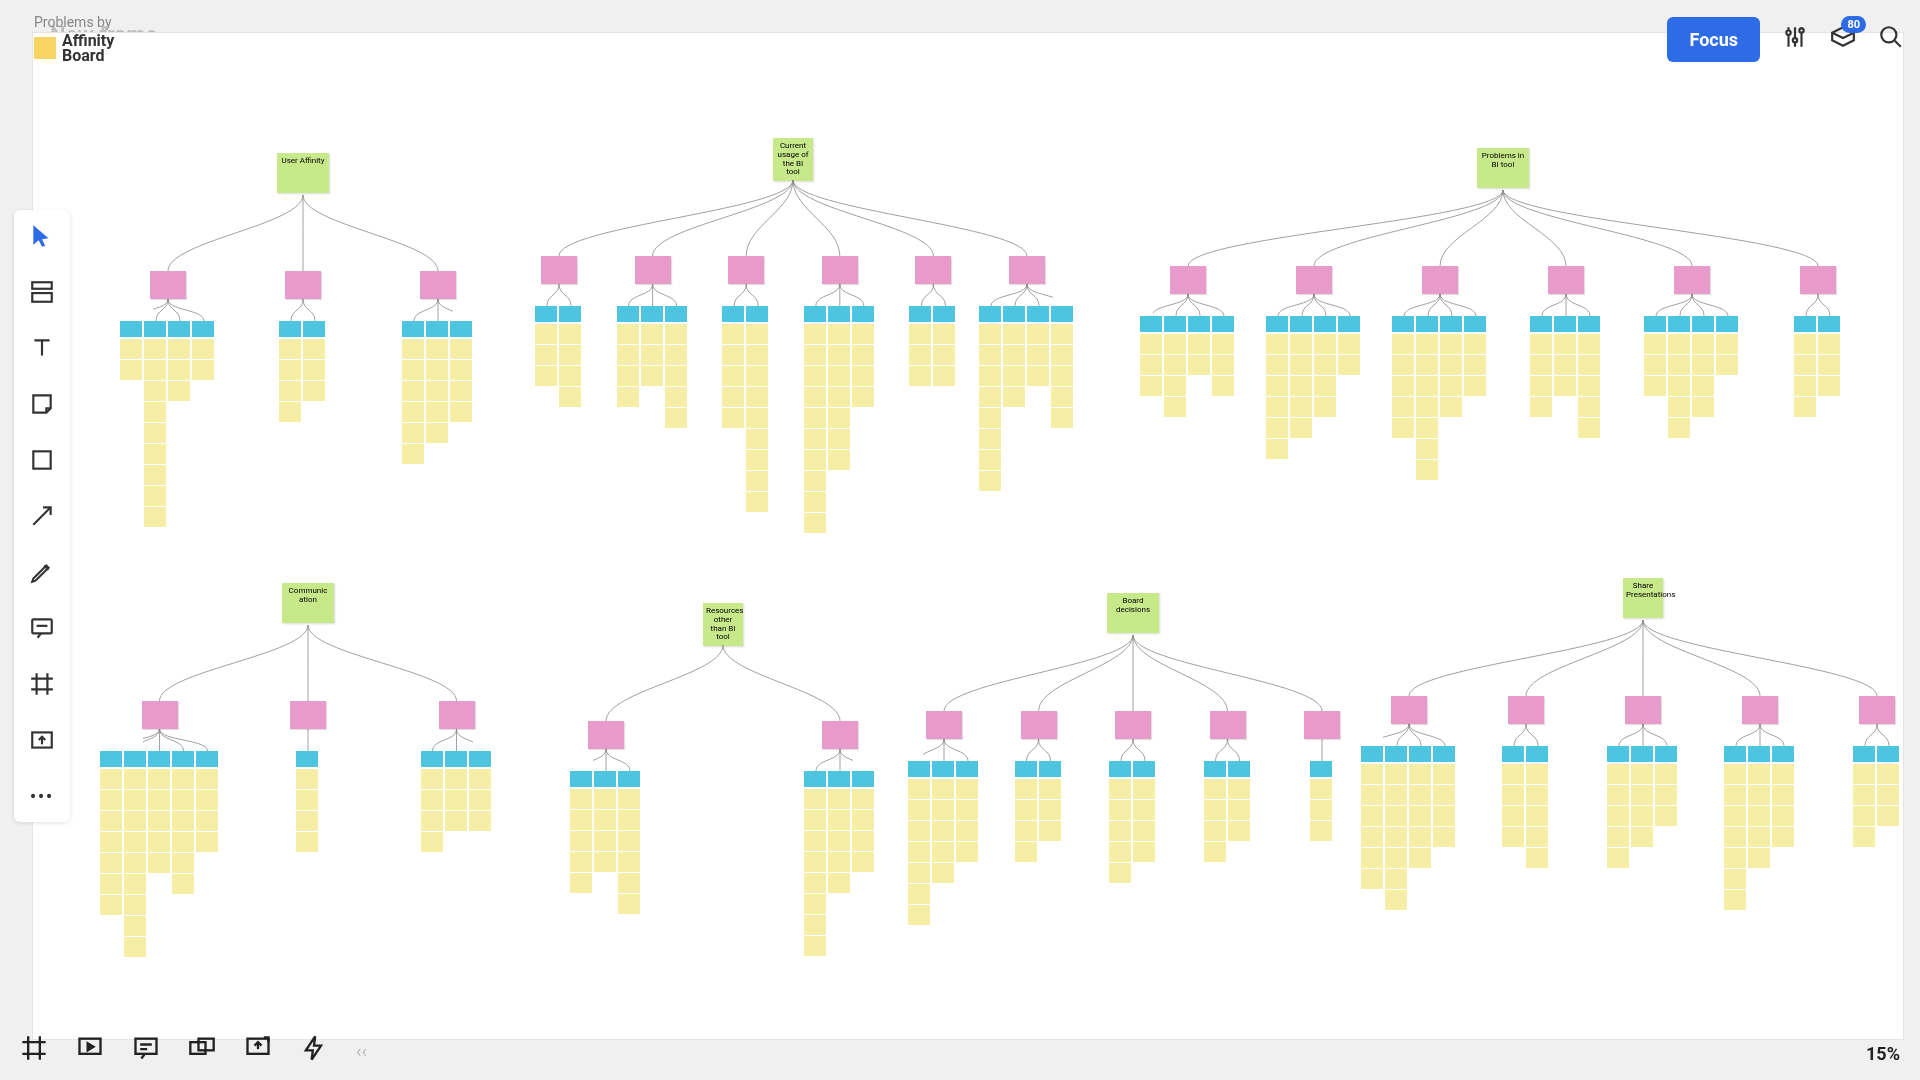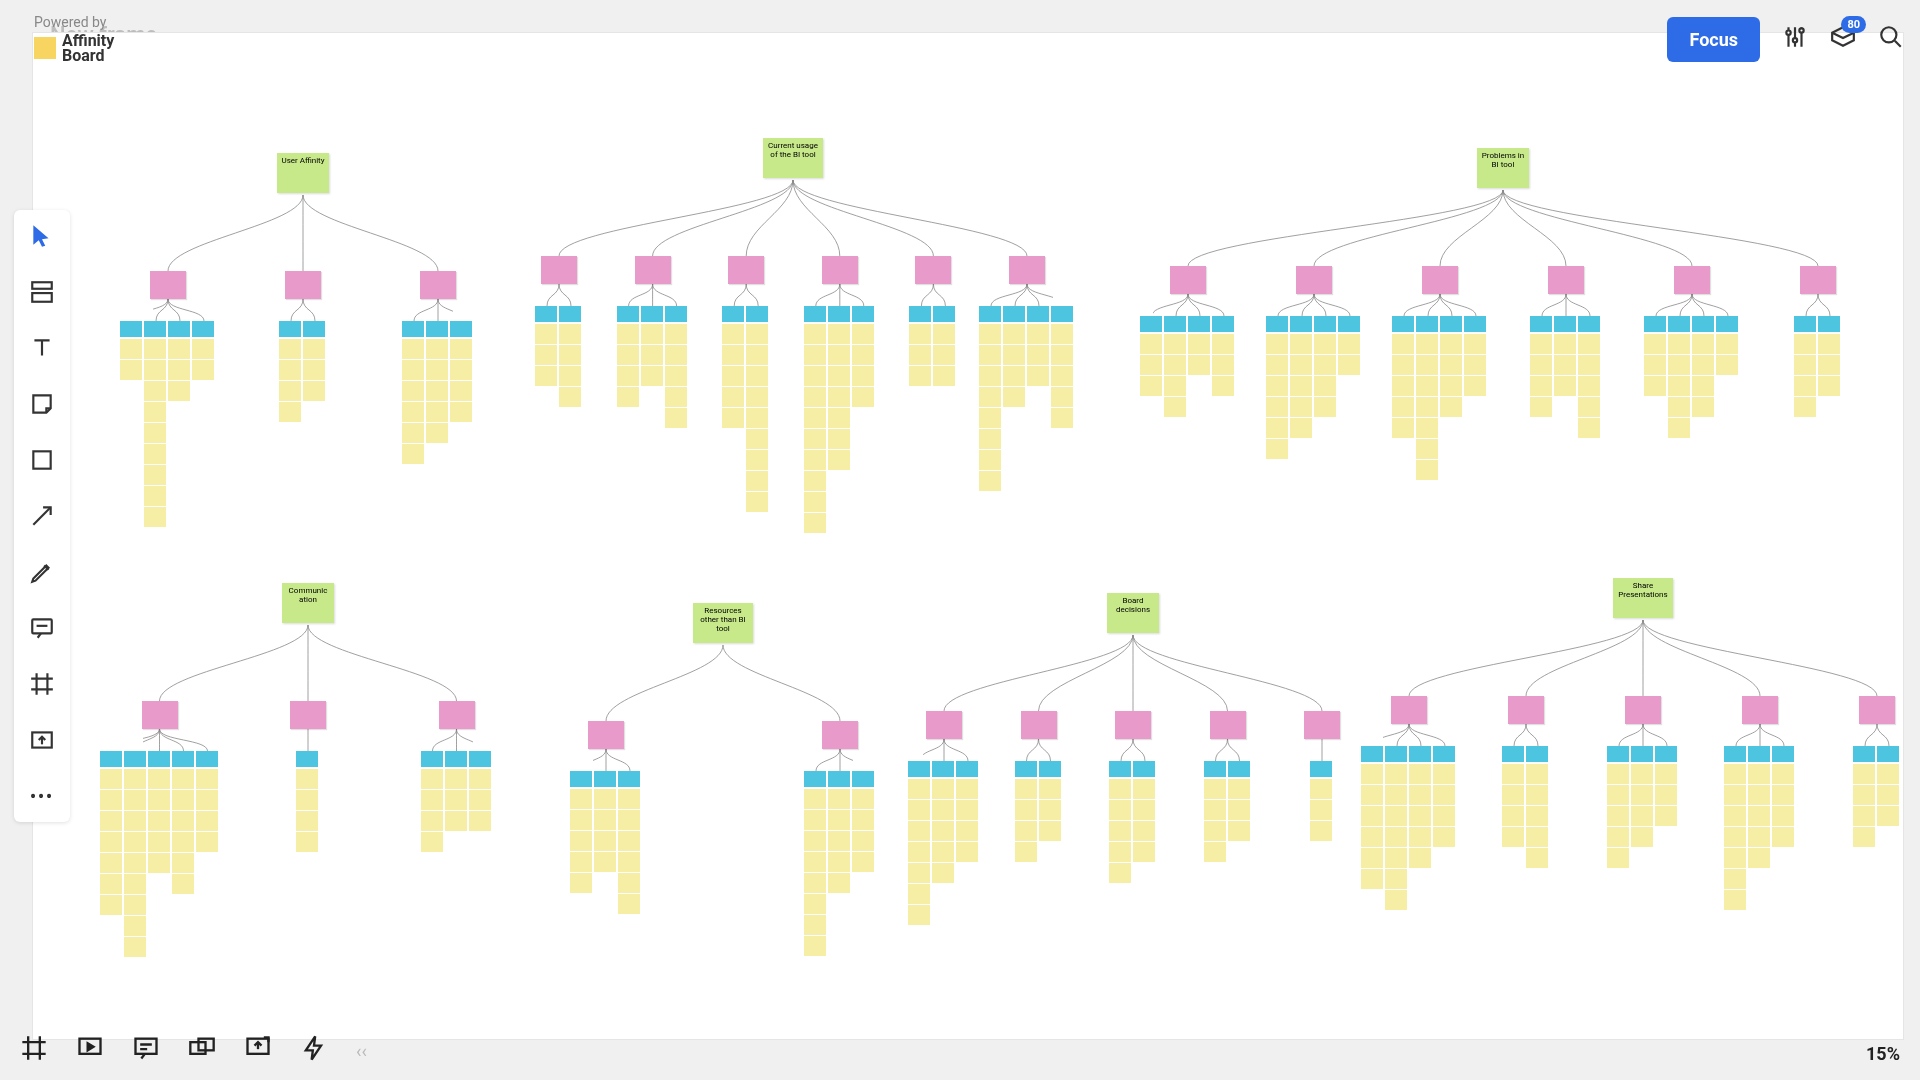--- a/index.html
+++ b/index.html
@@ -43,21 +43,21 @@
 .zoom { position:absolute; right:20px; bottom:16px; font-weight:700; font-size:18px; color:#222; }
 
 
 .frame-label { position:absolute; left:50px; top:22px; font-size:22px; color:#bdbdbd; font-weight:500; z-index:0; }
 .canvas { position:absolute; left:32px; top:32px; right:16px; bottom:40px; background:#fff; border:1px solid #e5e5e5; z-index:0; }
 
 
 .board { position:absolute; left:60px; top:100px; right:40px; bottom:80px; }
 .cluster { position:absolute; }
 .root-note { position:absolute; left:50%; transform:translateX(-50%); width:52px; min-height:40px; background:#c7e98a; font-size:8px; text-align:center; padding:4px 3px; line-height:1.1; box-shadow:1px 1px 2px rgba(0,0,0,.15); }
-.root-note.wide { width:60px; }
+.root-note.wide { width:40px; }
 .mid-note { width:36px; height:28px; background:#e89acb; font-size:5px; text-align:center; padding:2px; line-height:1; box-shadow:1px 1px 1px rgba(0,0,0,.12); overflow:hidden; }
 .blue-note { width:22px; height:16px; background:#4ec5e0; }
 .yel-note { width:22px; height:20px; background:#f6eea5; }
 
 
 svg.connectors { position:absolute; left:0; top:0; width:100%; height:100%; pointer-events:none; }
 svg.connectors path { stroke:#888; stroke-width:.8; fill:none; }
 
 .topbar, .sidebar, .bottombar, .zoom { z-index:10; }
 </style>
@@ -714,21 +714,21 @@
         <div class="blue-note" style="position: absolute; left: 494px; top: 168px;"></div>
         <div class="yel-note" style="position: absolute; left: 494px; top: 186px;"></div>
         <div class="yel-note" style="position: absolute; left: 494px; top: 207px;"></div>
         <div class="yel-note" style="position: absolute; left: 494px; top: 228px;"></div>
       </div>
     </div>
 </div>
 
 <div class="topbar">
   <div class="powered">
-    <span class="powered-label">Powered by</span>
+    <span class="powered-label">Problems by</span>
     <span class="powered-brand">
       <span class="sq"></span>
       <span class="txt"><span>Affinity</span><br><span>Board</span></span>
     </span>
   </div>
   <div class="topbar-right">
     <button class="share-btn">Focus</button>
     <span class="ico-btn">
       <svg viewBox="0 0 24 24" fill="none" stroke="currentColor" stroke-width="2">
           <path d="M6 3v18M12 3v18M18 3v18"></path>

